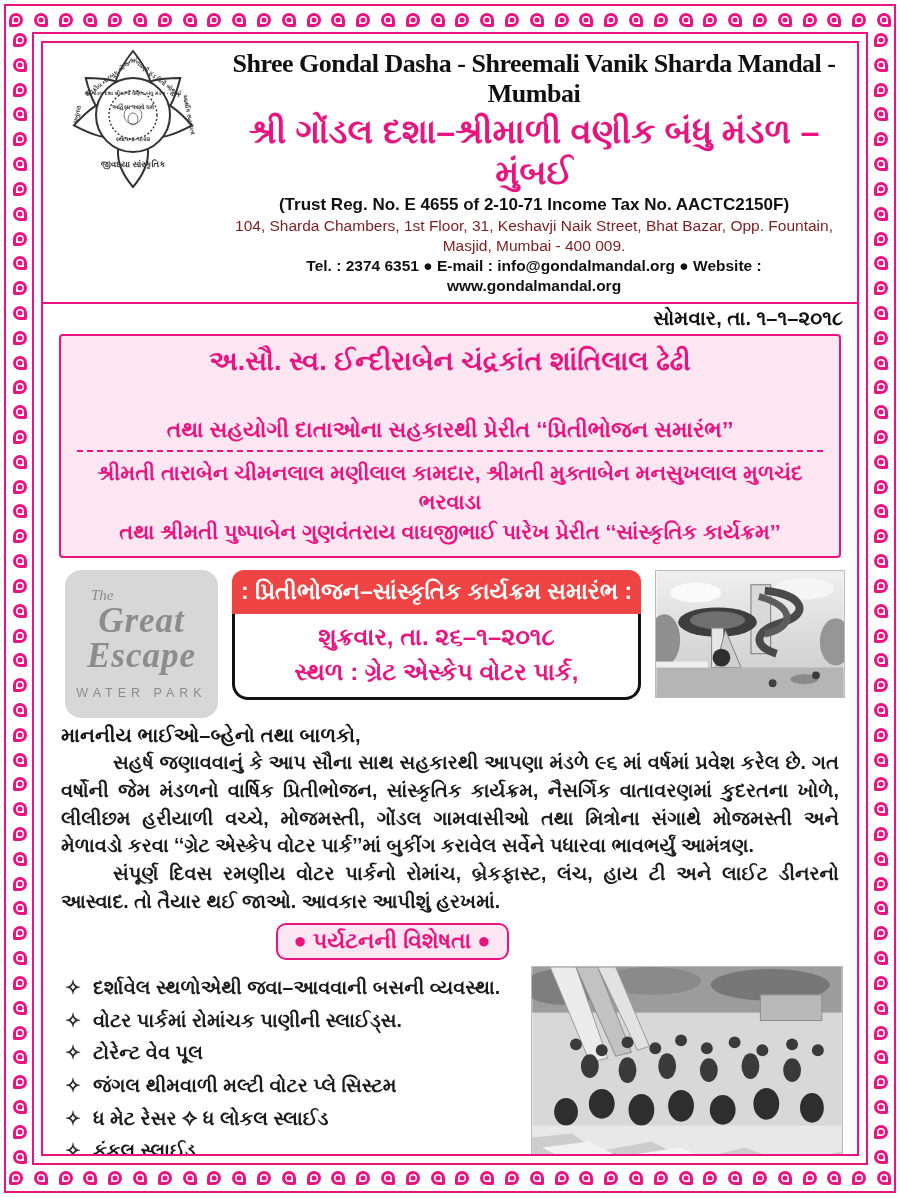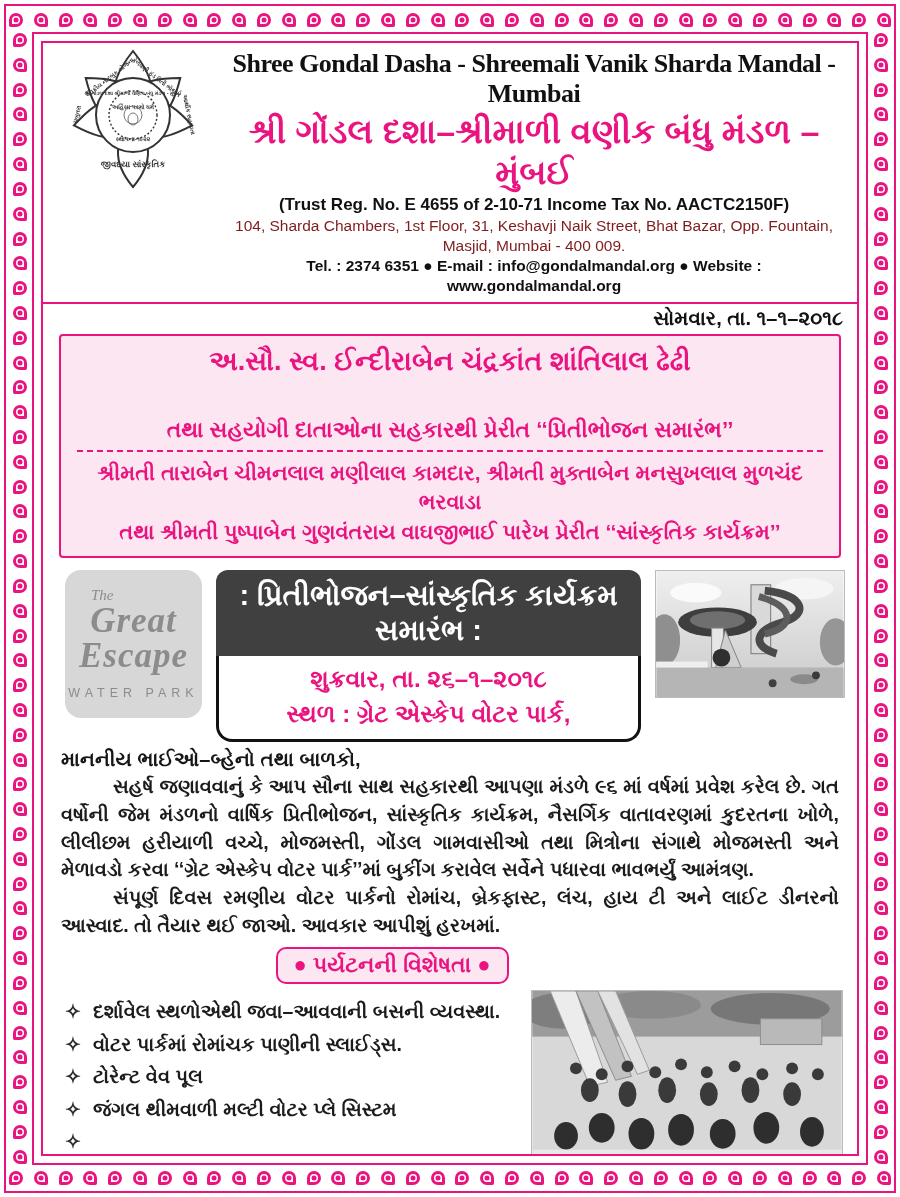--- a/index.html
+++ b/index.html
@@ -42,27 +42,27 @@
   
   .sponsor-box{margin:4px 16px 8px;border:2.5px solid var(--accent);border-radius:4px;background:var(--light-pink);
     text-align:center;color:var(--accent);font-weight:bold;padding:8px 10px 10px;}
   .sponsor-l1{font-size:27px;line-height:1.3;}
   .sponsor-l2{font-size:22px;line-height:1.35;margin-top:36px;}
   .sponsor-div{border-top:2px dashed var(--accent);margin:5px 6px 6px;}
   .sponsor-l3,.sponsor-l4{font-size:21px;line-height:1.4;}
 
   
   .event-row{display:flex;align-items:flex-start;gap:14px;padding:4px 12px 0 22px;}
-  .ge-logo{flex:none;width:137px;height:148px;border-radius:16px;background:#d7d7d7;color:#8c8c8c;
+  .ge-logo{flex:none;width:153px;height:148px;border-radius:16px;background:#d7d7d7;color:#8c8c8c;
     display:flex;flex-direction:column;align-items:center;justify-content:center;line-height:1;}
   .ge-the{font-family:"Liberation Serif", serif;font-style:italic;font-size:15px;align-self:flex-start;margin-left:26px;}
   .ge-great,.ge-escape{font-family:"Liberation Serif", serif;font-style:italic;font-weight:bold;font-size:35px;letter-spacing:1px;}
   .ge-sub{font-size:12.5px;letter-spacing:5px;margin-top:14px;color:#8c8c8c;}
   .event-box{flex:1;min-width:0;}
-  .event-head{background:#404040;color:#fff;font-weight:bold;font-size:29px;text-align:center;
+  .event-head{background:#ef4444;color:#fff;font-weight:bold;font-size:23px;text-align:center;
     border-radius:12px 12px 0 0;padding:8px 4px;line-height:1.2;}
   .event-body{border:3px solid #121212;border-top:none;border-radius:0 0 16px 16px;text-align:center;
     color:var(--accent);font-weight:bold;font-size:24px;line-height:1.45;padding:6px 6px 8px;}
   .photo1{flex:none;width:190px;height:128px;border:1px solid #bbb;}
 
   
   .letter{padding:6px 18px 0;color:var(--ink);}
   .salutation{font-weight:bold;font-size:20px;margin-bottom:2px;}
   .para{font-weight:bold;font-size:19.5px;line-height:1.42;text-align:justify;text-indent:52px;color:#1b1b1b;}
 
@@ -375,20 +375,21 @@
         <li>
             <span class="bullet">✧</span>
             <span>ટોરેન્ટ વેવ પૂલ</span>
           </li>
         <li>
             <span class="bullet">✧</span>
             <span>જંગલ થીમવાળી મલ્ટી વોટર પ્લે સિસ્ટમ</span>
           </li>
         <li>
             <span class="bullet">✧</span>
+            <span>ધ મેટ રેસર ✧ ધ લોકલ સ્લાઈડ</span>
           </li>
         <li>
             <span class="bullet">✧</span>
             <span>ફંકલ સ્લાઈડ</span>
           </li>
         <li>
             <span class="bullet">✧</span>
             <span>કિડ્સ પૂલ વગેરે વગેરે....</span>
           </li>
       </ul>

